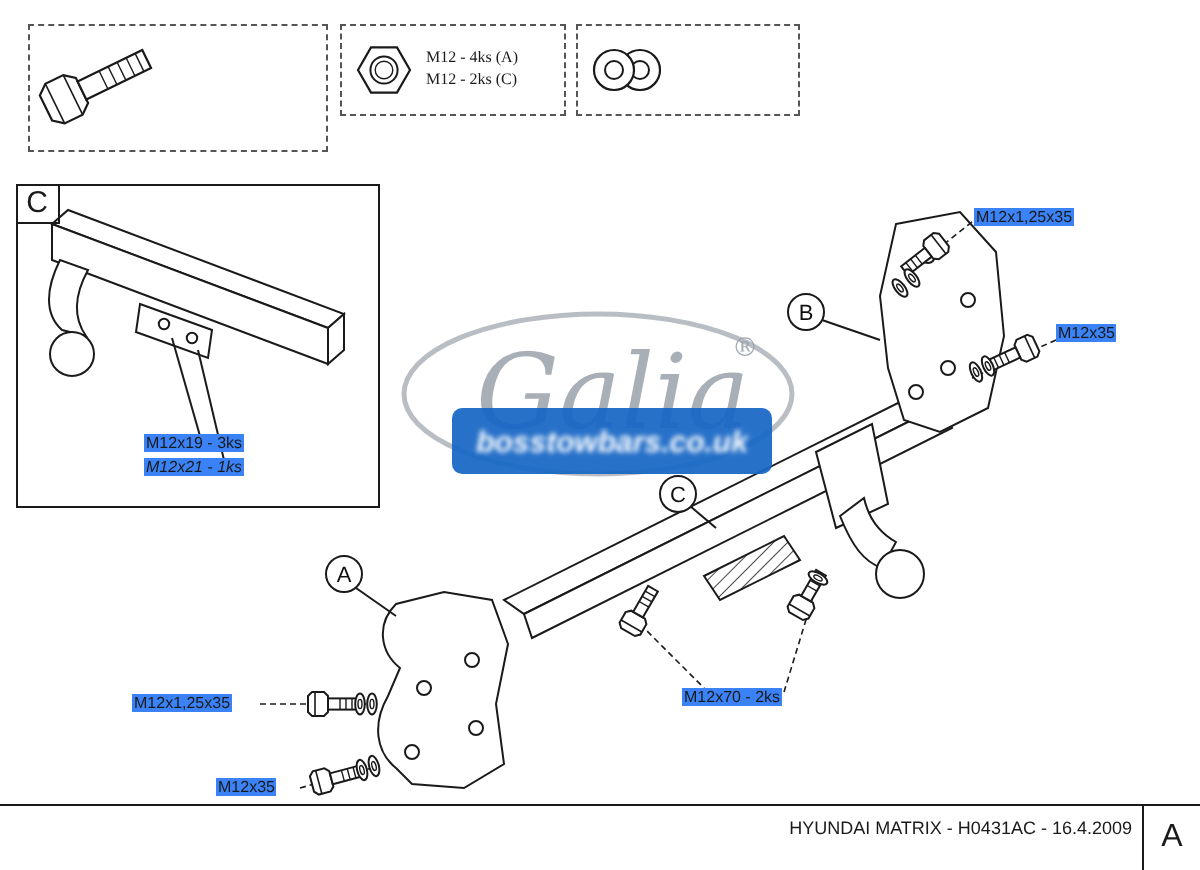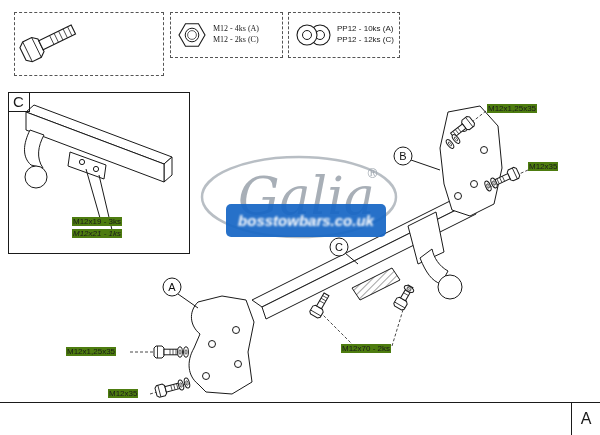--- a/index.html
+++ b/index.html
@@ -2,21 +2,21 @@
 <html><head>
 <meta charset="utf-8">
 <style>
   html,body { margin:0; padding:0; background:#e8e8e8; }
   .page { position:relative; width:600px; height:435px; background:#ffffff;
           font-family:"Liberation Sans", sans-serif; color:#1a1a1a; overflow:hidden; }
   svg.art { position:absolute; left:0; top:0; }
   .legend-box { position:absolute; border:1px dashed #555; box-sizing:border-box; }
   .legend-text { position:absolute; font-size:8px; line-height:11px; white-space:nowrap; }
   .icon-svg { position:absolute; }
-  .lbl { position:absolute; font-size:8px; white-space:nowrap; background:#4d7c0f; padding:0 1px; }
+  .lbl { position:absolute; font-size:8px; white-space:nowrap; background:#3b82f6; padding:0 1px; }
   .detail-frame { position:absolute; left:8px; top:92px; width:182px; height:162px;
                   border:1px solid #1a1a1a; box-sizing:border-box; }
   .corner-box { position:absolute; display:flex; align-items:center; justify-content:center;
                 box-sizing:border-box; font-size:15px; }
   .corner-c { left:8px; top:92px; width:22px; height:20px;
               border-right:1px solid #1a1a1a; border-bottom:1px solid #1a1a1a; }
   .titlebar-line { position:absolute; left:0; top:402px; width:600px; border-top:1px solid #1a1a1a; }
   .title-text { position:absolute; right:34px; top:409px; font-size:9px; white-space:nowrap; }
   .corner-a { left:571px; top:402px; width:29px; height:33px; border-left:1px solid #1a1a1a; font-size:16px; }
   .ln   { stroke:#1a1a1a; stroke-width:1; fill:none; }
@@ -177,33 +177,30 @@
     </div>
   </div>
 
   <div class="legend-box" style="left:288px; top:12px; width:112px; height:46px;">
     <svg class="icon-svg" style="left:4px; top:7px;" width="42" height="30" viewBox="0 0 42 30">
       <circle cx="27" cy="15" r="10" fill="#fff" stroke="#1a1a1a" stroke-width="1.1"></circle>
       <circle cx="27" cy="15" r="4.5" fill="#fff" stroke="#1a1a1a" stroke-width="1"></circle>
       <circle cx="14" cy="15" r="10" fill="#fff" stroke="#1a1a1a" stroke-width="1.1"></circle>
       <circle cx="14" cy="15" r="4.5" fill="#fff" stroke="#1a1a1a" stroke-width="1"></circle>
     </svg>
-    <div class="legend-text" style="left:48px; top:10px;">
-      <div>PP12 - 10ks (A)</div>
-      <div>PP12 - 12ks (C)</div>
-    </div>
   </div>
 
   <div class="detail-frame"></div>
   <div class="corner-box corner-c">C</div>
   <div class="lbl" style="left:72px; top:217px;">M12x19 - 3ks</div>
   <div class="lbl" style="left:72px; top:229px;font-style:italic;">M12x21 - 1ks</div>
 
   <div class="lbl" style="left:487px; top:104px;">M12x1,25x35</div>
   <div class="lbl" style="left:528px; top:162px;">M12x35</div>
   <div class="lbl" style="left:66px; top:347px;">M12x1,25x35</div>
   <div class="lbl" style="left:108px; top:389px;">M12x35</div>
   <div class="lbl" style="left:341px; top:344px;">M12x70 - 2ks</div>
 
   <div class="titlebar-line"></div>
+  <div class="title-text">HYUNDAI MATRIX - H0431AC - 16.4.2009</div>
   <div class="corner-box corner-a">A</div>
 
 </div>
 
 </body></html>

